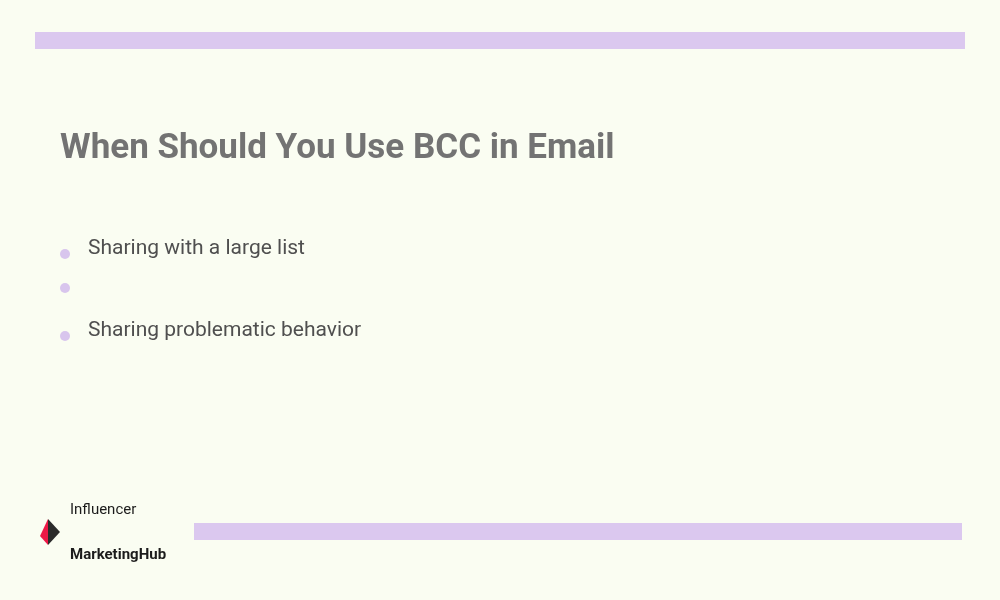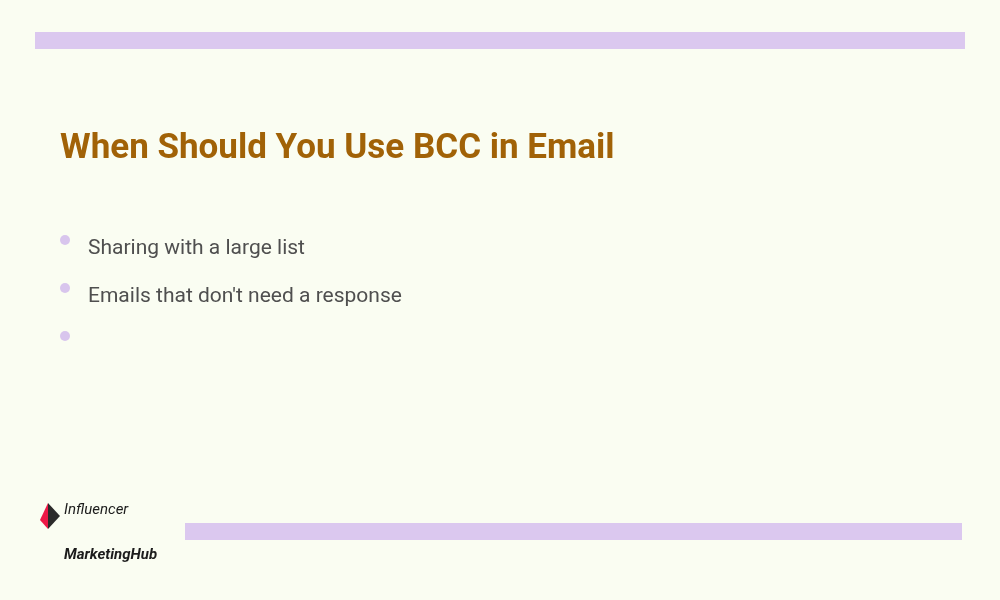--- a/index.html
+++ b/index.html
@@ -24,29 +24,29 @@
     }
     .content {
       position: absolute;
       top: 126px;
       left: 60px;
       right: 60px;
     }
     .title {
       font-size: 35px;
       font-weight: 700;
-      color: #a16207;
+      color: #737373;
       margin-bottom: 68px;
     }
     .list {
       list-style: none;
     }
     .list-item {
       display: flex;
-      align-items: flex-start;
+      align-items: flex-end;
       margin-bottom: 24px;
       font-size: 21px;
       color: #4f4f4f;
     }
     .bullet {
       width: 10px;
       height: 10px;
       border-radius: 50%;
       background-color: #d8c5ed;
       margin-right: 18px;
@@ -56,24 +56,23 @@
       position: absolute;
       bottom: 38px;
       left: 40px;
       right: 38px;
       display: flex;
       align-items: center;
       gap: 28px;
     }
     .logo-group {
       display: flex;
-      align-items: flex-start;
-      gap: 2px;
+      align-items: center;
+      gap: 8px;
       flex-shrink: 0;
-      font-style: italic;
     }
     .logo-icon {
       width: 22px;
       height: 30px;
       position: relative;
     }
     .logo-text {
       font-size: 15px;
       line-height: 1.1;
       color: #1c1c1c;
@@ -98,24 +97,24 @@
 
 <div class="content">
   <h1 class="title">When Should You Use BCC in Email</h1>
   <ul class="list">
     <li class="list-item">
       <span class="bullet"></span>
       <span>Sharing with a large list</span>
     </li>
     <li class="list-item">
       <span class="bullet"></span>
-      <span>Emails that don't need a response</span>
     </li>
     <li class="list-item">
       <span class="bullet"></span>
+      <span>Sharing problematic behavior</span>
     </li>
   </ul>
 </div>
 
 <div class="footer">
   <div class="logo-group">
     <div class="logo-icon">
       <svg width="22" height="30" viewBox="0 0 22 30">
         <polygon points="8,2 8,28 0,19" fill="#ed1846"></polygon>
         <polygon points="8,2 8,28 20,15" fill="#2b2b2b"></polygon>

